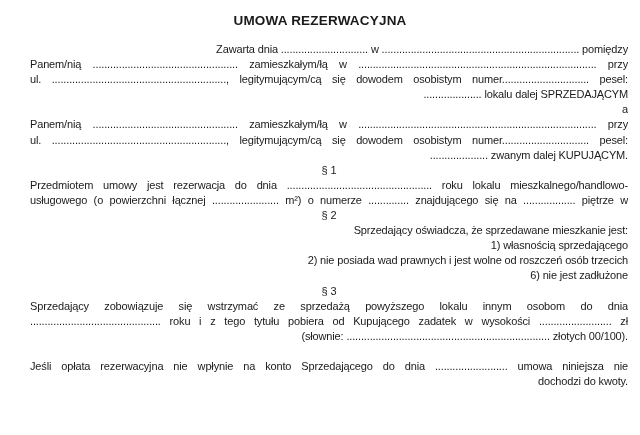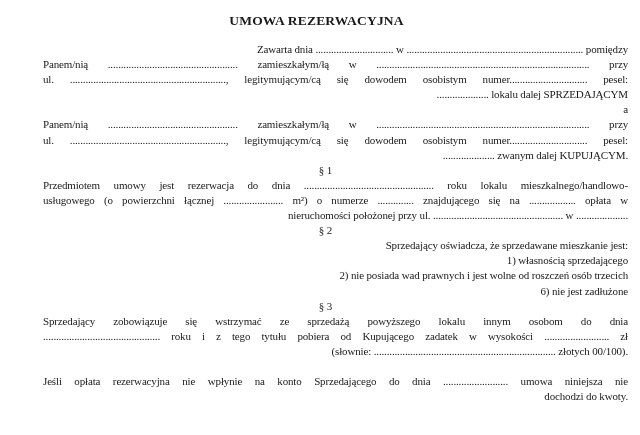--- a/index.html
+++ b/index.html
@@ -7,63 +7,62 @@
     padding: 0;
     width: 640px;
     height: 435px;
     overflow: hidden;
     background: #ffffff;
   }
   .doc {
     box-sizing: border-box;
     width: 640px;
     height: 435px;
-    padding: 8px 12px 0 23px;
-    font-family: Liberation Serif, serif;
+    padding: 8px 12px 0 30px;
+    font-family: Liberation Sans, sans-serif;
     color: #1a1a1a;
   }
   .title {
     margin: 4px -12px 12px -30px; 
     font-size: 13.5px;
     font-weight: 700;
     text-align: center;
     line-height: 18px;
     letter-spacing: 0.2px;
   }
   .ln {
     font-size: 11px;
     line-height: 15.1px;
     letter-spacing: -0.15px;
     white-space: normal;
     overflow: hidden;
     max-height: 15.1px;
   }
   .ln.left   { text-align: right; }
-  .ln.fill   { text-align: justify; text-align-last: justify; margin-left: 20px; }
+  .ln.fill   { text-align: justify; text-align-last: justify; }
   .ln.center { text-align: center; text-align-last: center; }
   .ln.blank  { height: 15.1px; }
 </style>
 </head>
 <body>
 
 <div class="doc">
   <div class="title">UMOWA REZERWACYJNA</div>
 
   <div class="ln left">Zawarta dnia .............................. w .................................................................... pomiędzy</div>
   <div class="ln fill">Panem/nią .................................................. zamieszkałym/łą w .................................................................................. przy</div>
   <div class="ln fill">ul. ............................................................, legitymującym/cą się dowodem osobistym numer.............................. pesel:</div>
   <div class="ln left">.................... lokalu dalej SPRZEDAJĄCYM</div>
   <div class="ln left">a</div>
   <div class="ln fill">Panem/nią .................................................. zamieszkałym/łą w .................................................................................. przy</div>
   <div class="ln fill">ul. ............................................................, legitymującym/cą się dowodem osobistym numer.............................. pesel:</div>
   <div class="ln left">.................... zwanym dalej KUPUJĄCYM.</div>
   <div class="ln center">§ 1</div>
   <div class="ln fill">Przedmiotem umowy jest rezerwacja do dnia .................................................. roku lokalu mieszkalnego/handlowo-</div>
-  <div class="ln fill">usługowego (o powierzchni łącznej ....................... m²) o numerze .............. znajdującego się na .................. opłata w</div>
-  <div class="ln left">nieruchomości położonej przy ul. .................................................. w ....................</div>
+  <div class="ln fill">usługowego (o powierzchni łącznej ....................... m²) o numerze .............. znajdującego się na .................. piętrze w</div>
   <div class="ln center">§ 2</div>
   <div class="ln left">Sprzedający oświadcza, że sprzedawane mieszkanie jest:</div>
   <div class="ln left">1) własnością sprzedającego</div>
   <div class="ln left">2) nie posiada wad prawnych i jest wolne od roszczeń osób trzecich</div>
   <div class="ln left">6) nie jest zadłużone</div>
   <div class="ln center">§ 3</div>
   <div class="ln fill">Sprzedający zobowiązuje się wstrzymać ze sprzedażą powyższego lokalu innym osobom do dnia</div>
   <div class="ln fill">............................................. roku i z tego tytułu pobiera od Kupującego zadatek w wysokości ......................... zł</div>
   <div class="ln left">(słownie: ...................................................................... złotych 00/100).</div>
   <div class="ln blank"></div>

